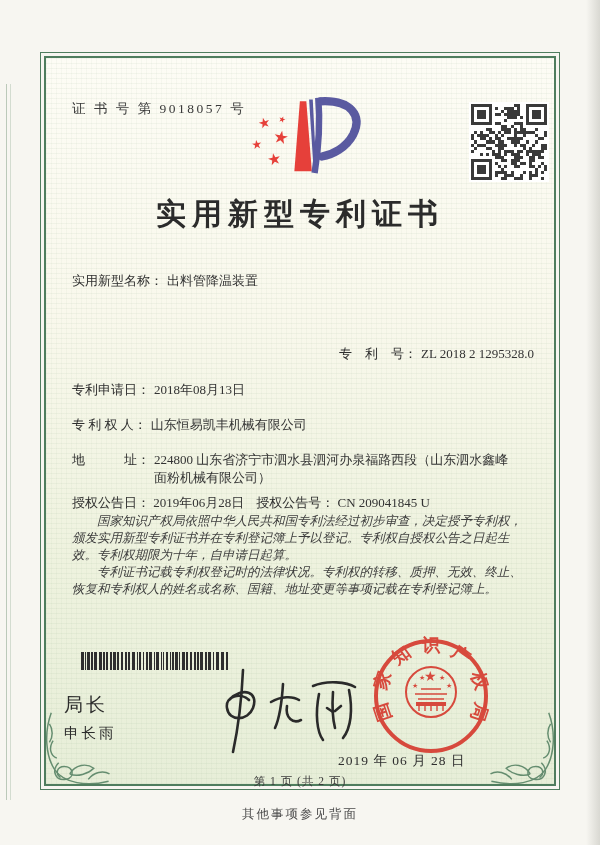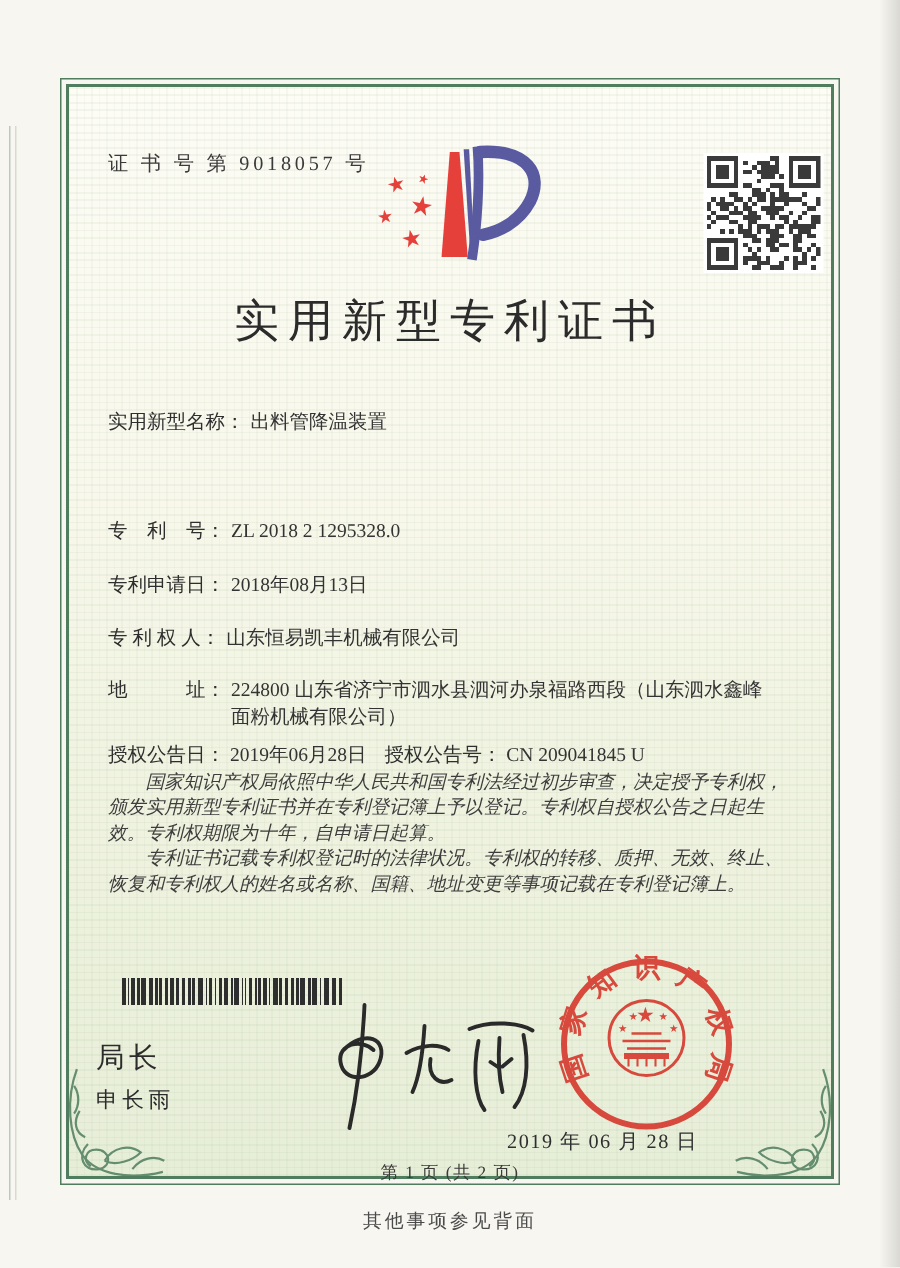--- a/index.html
+++ b/index.html
@@ -33,28 +33,28 @@
       repeating-linear-gradient(90deg, rgba(110,150,110,.05) 0 1px, transparent 1px 5px),
       linear-gradient(180deg,#fdfcf5 0%,#f9f8ec 35%,#eef2de 70%,#e7eed8 100%);}
 
   .cert-no{position:absolute;left:26px;top:42px;font-size:13.5px;letter-spacing:2.5px;color:#3a3a3a;}
 
   .logo{position:absolute;left:195px;top:22px;width:138px;height:108px;}
   .qr{position:absolute;left:423px;top:44px;width:80px;height:80px;background:#fff;padding:2px;}
   .qr svg{width:100%;height:100%;display:block;}
 
   .title{position:absolute;left:0;right:0;top:136px;text-align:center;
-    font-size:30px;font-weight:normal;letter-spacing:6px;color:#2b2b2b;}
+    font-size:30px;font-weight:bold;letter-spacing:6px;color:#2b2b2b;}
 
   .field-row{position:absolute;left:26px;right:20px;display:flex;font-size:13px;color:#333;}
   .field-row .lbl{white-space:nowrap;color:#2e2e2e;}
   .field-row .val{margin-left:4px;max-width:360px;line-height:18px;}
   .row-name{top:214px;}
   .row-inventor{top:252px;}
-  .row-patno{top:287px;}
+  .row-patno{top:287px;justify-content:flex-end;}
   .row-filing{top:323px;}
   .row-patentee{top:358px;}
   .row-address{top:393px;}
   .row-grant{top:436px;gap:12px;}
   .grant-pair{white-space:nowrap;}
   .grant-pair.second{}
 
   .body-text{position:absolute;left:26px;right:20px;top:455px;
     font-size:12.5px;line-height:17px;font-style:italic;color:#3d3d3d;}
   .body-text p{text-indent:2em;}

